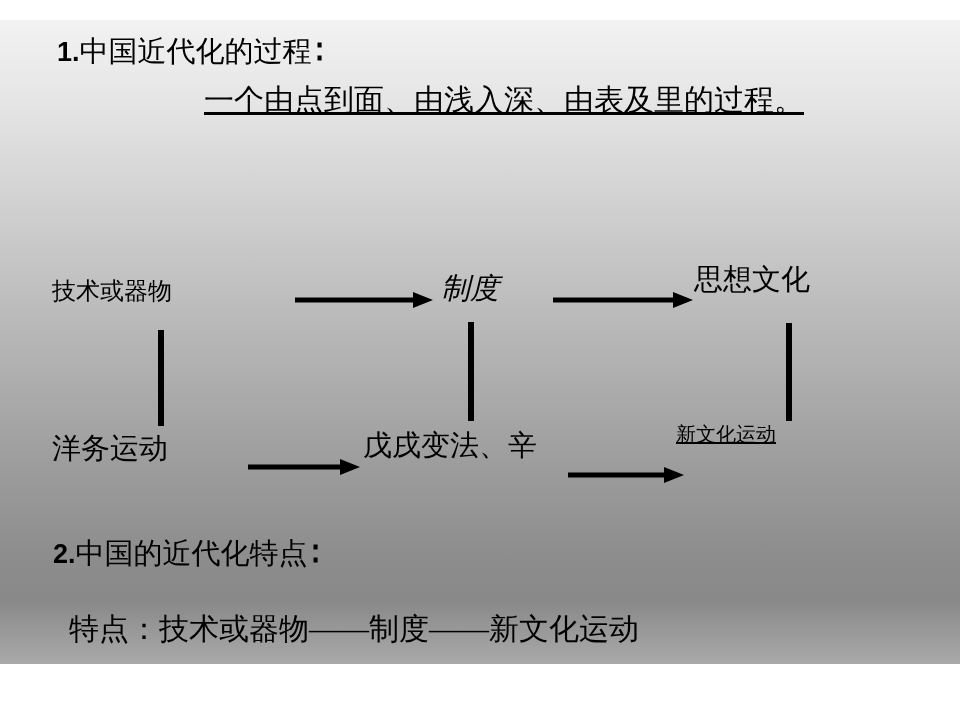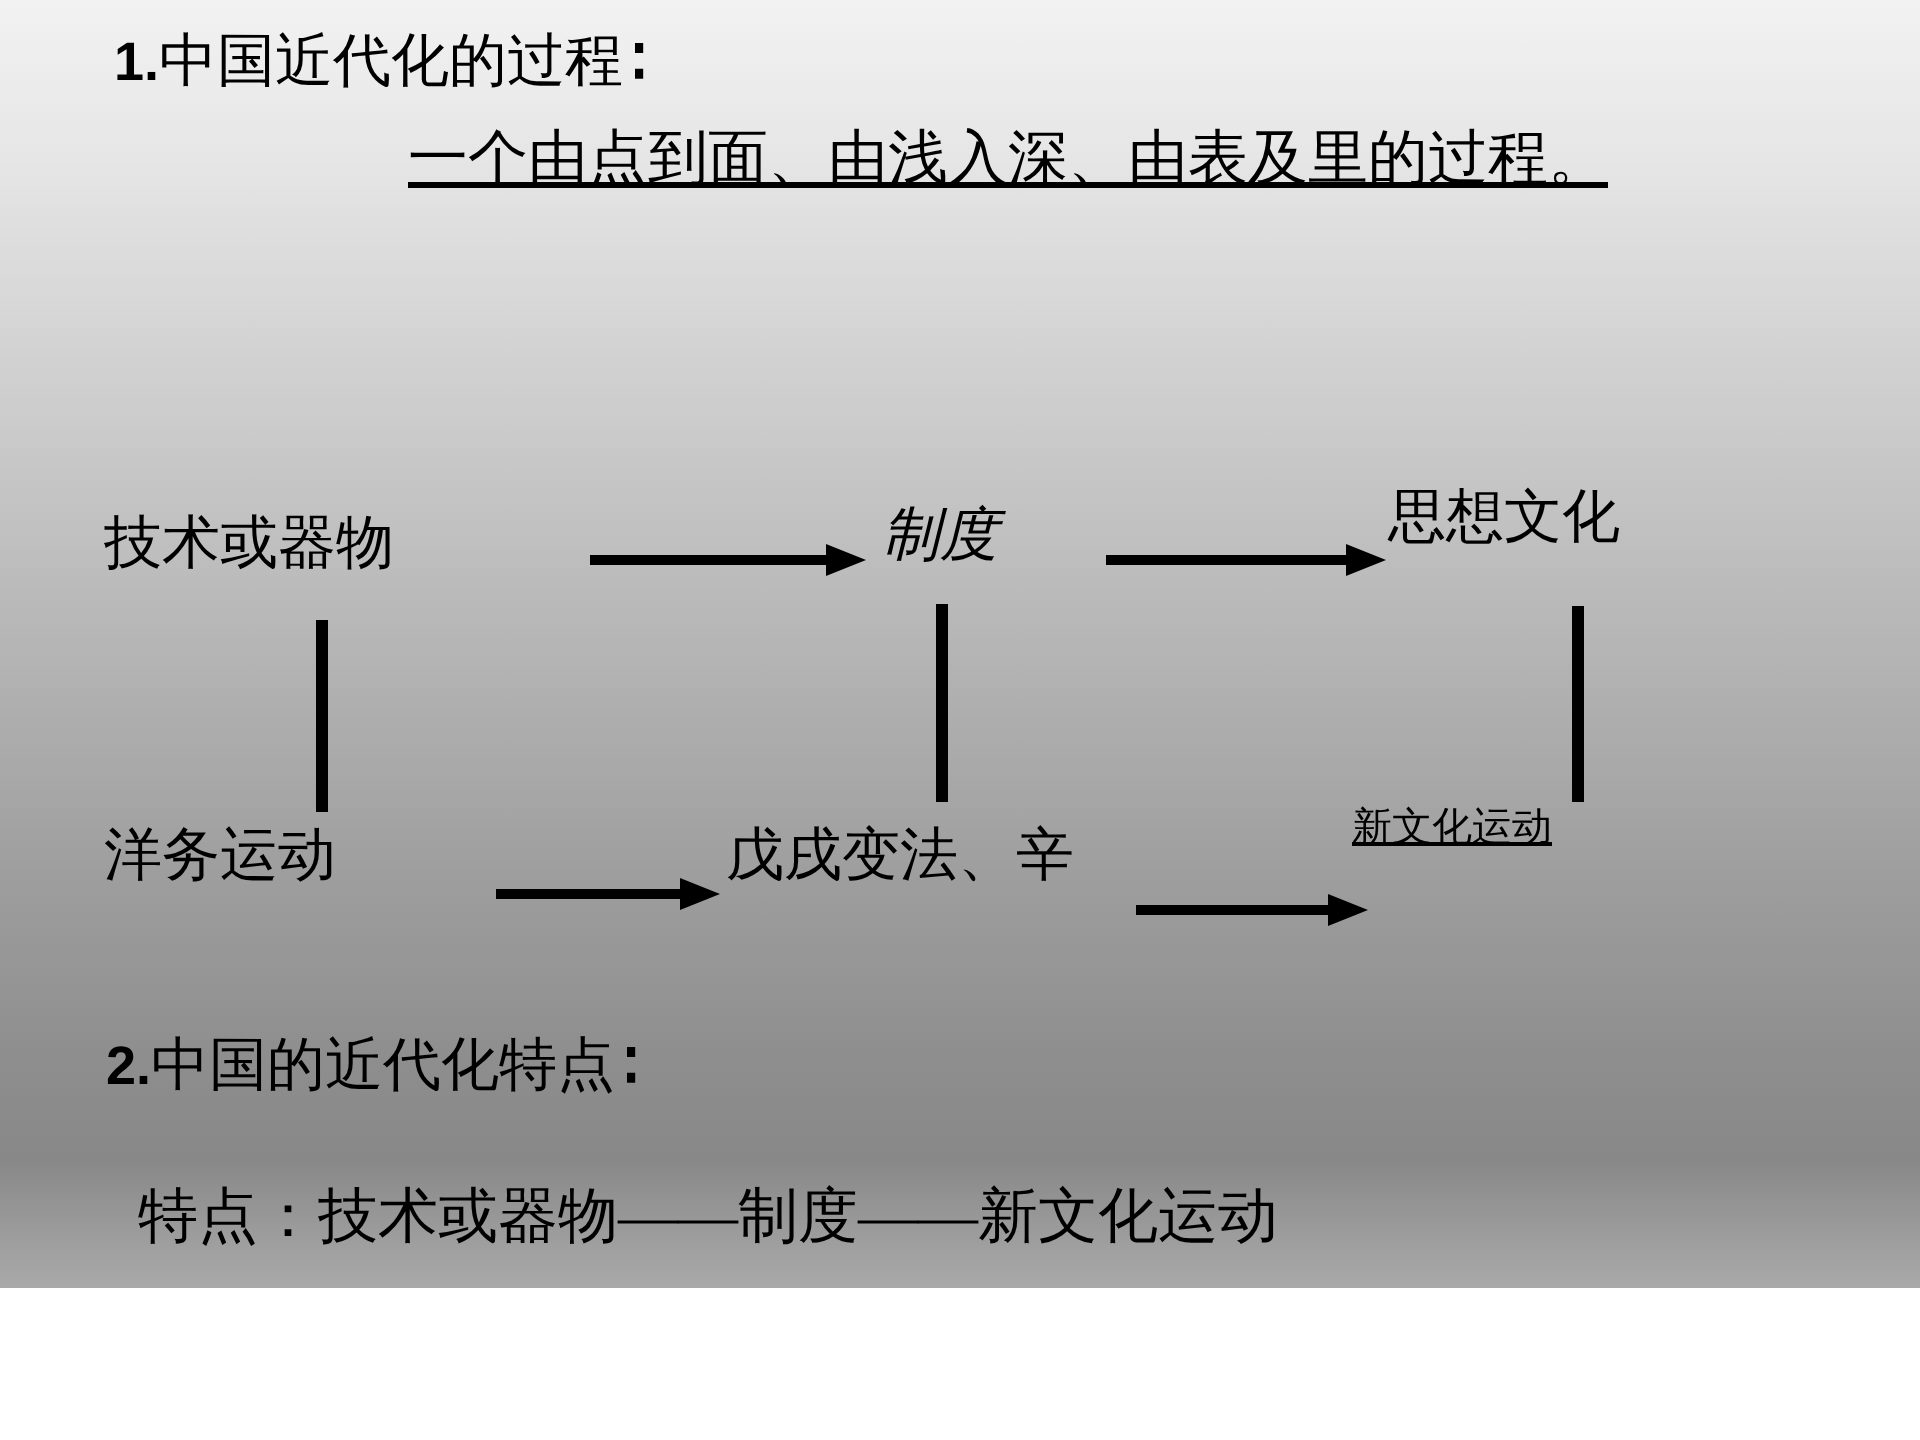--- a/index.html
+++ b/index.html
@@ -21,20 +21,21 @@
         #e6e6e6 12%,
         #d4d4d4 26%,
         #c2c2c2 40%,
         #b0b0b0 54%,
         #9e9e9e 68%,
         #8e8e8e 82%,
         #888888 90%,
         #a0a0a0 97%,
         #a9a9a9 100%);
     overflow: hidden;
+    margin-top: 20px;
   }
 
   .txt {
     position: absolute;
     color: #000000;
     white-space: pre;
     line-height: 1.12;
     letter-spacing: 0px;
   }
 
@@ -50,25 +51,25 @@
     font-size: 27px;
   }
   #title-line-2 {
     left: 204px;
     top: 63px;
     font-size: 30px;
     text-decoration: underline;
   }
 
   
-  #label-tech    { left: 52px;  top: 258px; font-size: 29px; font-family: Liberation Mono, monospace; }
+  #label-tech    { left: 52px;  top: 258px; font-size: 24px; }
   #label-system  { left: 441px; top: 252px; font-size: 29px; font-style: italic; }
   #label-thought { left: 694px; top: 243px; font-size: 29px; }
   #label-yangwu  { left: 52px;  top: 412px; font-size: 29px; }
-  #label-reform  { left: 363px; top: 410px; font-size: 29px; line-height: 1.25; }
+  #label-reform  { left: 363px; top: 410px; font-size: 29px; line-height: 1.25; font-family: Liberation Mono, monospace; }
   #label-newculture { left: 676px; top: 403px; font-size: 20px; text-decoration: underline; }
 
   
   .vline {
     position: absolute;
     background: #000000;
     width: 6px;
   }
   #vline-1 { left: 158px; top: 310px; height: 96px; }
   #vline-2 { left: 468px; top: 302px; height: 99px; }

